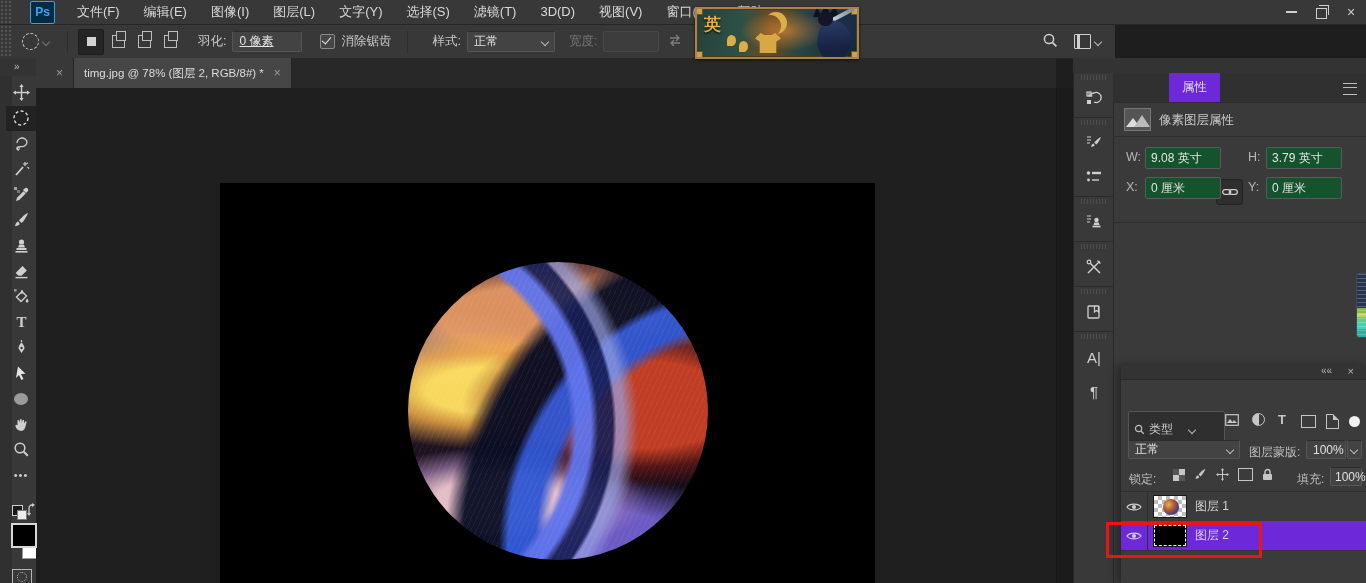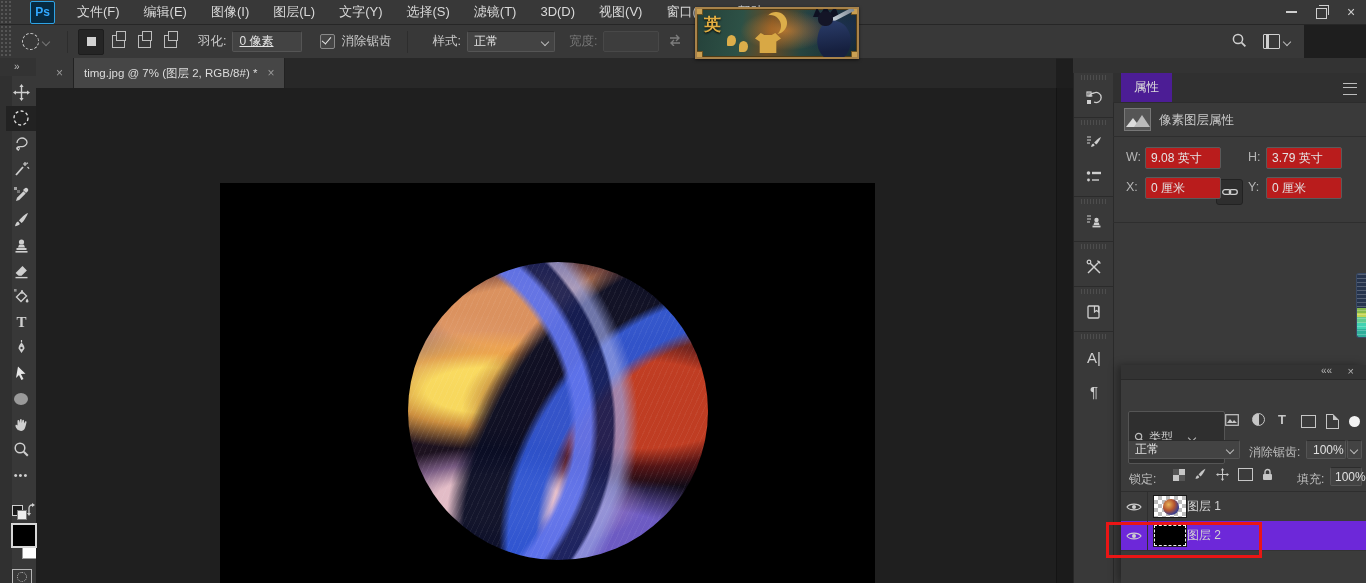--- a/index.html
+++ b/index.html
@@ -16,21 +16,21 @@
   #ps-logo{width:23px;height:21px;margin:0 10px 0 18px;background:#072a41;border:1.5px solid #2ea3e6;border-radius:2px;
            color:#31a8ff;font-weight:bold;font-size:12px;display:flex;align-items:center;justify-content:center;}
   .menu-item{padding:0 12px;line-height:24px;color:#d9d9d9;font-size:13px;cursor:default;}
   #win-controls{margin-left:auto;display:flex;align-items:center;height:24px;}
   .win-btn{width:30px;height:22px;display:flex;align-items:center;justify-content:center;color:#cfcfcf;}
   .win-min-glyph{width:11px;height:1.5px;background:#cfcfcf;}
   .win-restore-glyph{width:9px;height:9px;border:1.2px solid #cfcfcf;position:relative;background:#383838;margin-top:2px;}
   .win-restore-glyph::before{content:"";position:absolute;left:2px;top:-4px;width:9px;height:9px;border:1.2px solid #cfcfcf;border-bottom:none;border-left:none;}
   .win-close-glyph{font-size:14px;line-height:1;color:#cfcfcf;}
   
-  #optionsbar{left:0;top:25px;width:1304px;height:33px;background:#383838;border-bottom:1px solid #242424;display:flex;align-items:center;}
+  #optionsbar{left:0;top:25px;width:1115px;height:33px;background:#383838;border-bottom:1px solid #242424;display:flex;align-items:center;}
   #optionsbar .grip{width:12px;height:33px;}
   .tool-preset{display:flex;align-items:center;margin:0 8px 0 10px;}
   .dash-circle{width:15px;height:15px;border:1.3px dashed #cfcfcf;border-radius:50%;}
   .mode-btn{width:24px;height:24px;display:flex;align-items:center;justify-content:center;border-radius:2px;margin-right:2px;}
   .mode-btn.pressed{background:#252525;border:1px solid #1d1d1d;}
   .sq{width:9px;height:9px;background:#d2d2d2;}
   .sq2{width:11px;height:11px;border:1.4px solid #bdbdbd;position:relative;}
   .sq2::after{content:"";position:absolute;left:3px;top:-5px;width:8px;height:8px;border:1.4px solid #bdbdbd;background:#383838;}
   .opt-label{color:#c9c9c9;margin:0 6px 0 14px;font-size:12.5px;}
   .opt-label.dim{color:#787878;}
@@ -97,37 +97,37 @@
   
   #dock-header{left:1073px;top:58px;width:293px;height:15px;background:#333;border-bottom:1px solid #292929;}
   #icon-dock{left:1073px;top:73px;width:40px;height:510px;background:#393939;border-left:1px solid #262626;}
   .dock-group{border-bottom:1px solid #2b2b2b;padding-bottom:2px;}
   .dock-grip{height:5px;margin:2px 7px 1px 7px;background:repeating-linear-gradient(90deg,#4d4d4d 0 1px,transparent 1px 3px);}
   .dock-btn{height:34px;display:flex;align-items:center;justify-content:center;color:#cfcfcf;font-size:15px;}
   
   #panel-dock{left:1113px;top:73px;width:253px;height:510px;background:#3a3a3a;border-left:1px solid #2a2a2a;}
   #props-tabrow{left:1113px;top:73px;width:253px;height:29px;background:#303030;border-bottom:1px solid #2c2c2c;}
   .panel-tab{position:absolute;height:29px;line-height:29px;padding:0 13px;font-size:12.5px;color:#9f9f9f;}
-  .panel-tab.active{background:#4c1d95;color:#dcdcdc;}
+  .panel-tab.active{background:#6d28d9;color:#dcdcdc;margin-left:48px;}
   .hamburger{position:absolute;width:14px;height:10px;border-top:1.6px solid #bdbdbd;border-bottom:1.6px solid #bdbdbd;}
   .hamburger::after{content:"";position:absolute;left:0;right:0;top:2.6px;height:1.6px;background:#bdbdbd;}
   #props-header-row{left:1113px;top:102px;width:294px;height:34px;border-bottom:1px solid #2e2e2e;}
   .pic-icon{position:absolute;left:11px;top:6px;width:25px;height:21px;background:#555;border:1px solid #777;overflow:hidden;}
   .pic-icon::before{content:"";position:absolute;left:1px;top:9px;width:0;height:0;border-left:7px solid transparent;border-right:7px solid transparent;border-bottom:9px solid #ddd;}
   .pic-icon::after{content:"";position:absolute;left:9px;top:6px;width:0;height:0;border-left:8px solid transparent;border-right:8px solid transparent;border-bottom:12px solid #bbb;}
   .props-label{position:absolute;color:#b5b5b5;font-size:12.5px;}
-  .props-field{position:absolute;width:64px;height:20px;background:#b91c1c;border:1px solid #5a5a5a;border-radius:2px;color:#e4e4e4;font-size:12px;display:flex;align-items:center;padding:0 5px;}
+  .props-field{position:absolute;width:64px;height:20px;background:#14532d;border:1px solid #5a5a5a;border-radius:2px;color:#e4e4e4;font-size:12px;display:flex;align-items:center;padding:0 5px;}
   #link-btn{position:absolute;left:103px;top:43px;width:25px;height:24px;background:#2e2e2e;border:1px solid #222;border-radius:3px;display:flex;align-items:center;justify-content:center;}
   
   #layers-panel{left:1121px;top:365px;width:245px;height:218px;background:#3b3b3b;box-shadow:-4px 0 8px rgba(0,0,0,.35);}
   #layers-header{position:absolute;left:0;top:0;width:245px;height:14px;background:#333;border-bottom:1px solid #292929;font-size:10px;color:#b5b5b5;}
   #layers-tabrow{position:absolute;left:0;top:14px;width:245px;height:28px;background:#2f2f2f;border-bottom:1px solid #2c2c2c;}
   #layers-tabrow .panel-tab{height:28px;line-height:28px;}
   #filter-row{position:absolute;left:0;top:42px;width:245px;height:29px;}
-  #filter-box{position:absolute;left:7px;top:4px;width:85px;height:19px;background:#2f2f2f;border:1px solid #555;border-radius:2px;display:flex;align-items:center;padding:16px 5px;color:#cfcfcf;gap:4px;}
+  #filter-box{position:absolute;left:7px;top:4px;width:85px;height:19px;background:#2f2f2f;border:1px solid #555;border-radius:2px;display:flex;align-items:center;padding:8px 5px;color:#cfcfcf;gap:4px;}
   .filter-icon{position:absolute;top:6px;color:#c6c6c6;font-size:13px;font-weight:bold;}
   .half-circle{width:13px;height:13px;border-radius:50%;border:1px solid #c6c6c6;background:linear-gradient(90deg,#c6c6c6 50%,transparent 50%);box-sizing:border-box;}
   .frame-icon{width:13px;height:11px;border:1.4px solid #c6c6c6;position:relative;}
   .page-icon{width:11px;height:13px;border:1.3px solid #c6c6c6;position:relative;background:#3b3b3b;}
   .page-icon::after{content:"";position:absolute;right:-1px;top:-1px;border:3px solid #3b3b3b;border-left-color:#c6c6c6;border-bottom-color:#c6c6c6;}
   .white-dot{width:11px;height:11px;border-radius:50%;background:#f2f2f2;}
   #blend-row{position:absolute;left:0;top:71px;width:245px;height:28px;}
   .dd-box{position:absolute;height:19px;background:#434343;border:1px solid #555;border-top-color:#2c2c2c;border-radius:2px;display:flex;align-items:center;padding:0 6px;color:#e0e0e0;justify-content:space-between;box-sizing:border-box;}
   .panel-label{position:absolute;color:#bdbdbd;font-size:12px;}
   #lock-row{position:absolute;left:0;top:99px;width:245px;height:27px;}
@@ -140,21 +140,21 @@
   .thumb{width:34px;height:23px;margin-left:5px;border:1px solid #191919;box-sizing:border-box;position:relative;}
   .thumb.checker{background-image:linear-gradient(45deg,#bdbdbd 25%,transparent 25%,transparent 75%,#bdbdbd 75%),linear-gradient(45deg,#bdbdbd 25%,#fff 25%,#fff 75%,#bdbdbd 75%);background-size:8px 8px;background-position:0 0,4px 4px;background-color:#fff;}
   .thumb .blob{position:absolute;left:9px;top:3px;width:16px;height:16px;border-radius:50%;
       background:radial-gradient(circle at 35% 35%,#e8b457,#b5542e 40%,#3c3f8f 70%,#1a1030);}
   .thumb.black{background:#000;outline:1px dashed #f0f0f0;outline-offset:-2px;}
   .thumb.marble{background:
       radial-gradient(ellipse at 30% 30%,rgba(240,190,90,.9),transparent 45%),
       radial-gradient(ellipse at 70% 60%,rgba(90,100,210,.9),transparent 50%),
       radial-gradient(ellipse at 40% 80%,rgba(200,120,160,.8),transparent 50%),
       linear-gradient(120deg,#2a1f3a,#6b3b2a 45%,#23203f);}
-  .layer-name{margin-left:0;font-size:12px;color:#d2d2d2;}
+  .layer-name{margin-left:8px;font-size:12px;color:#d2d2d2;}
   .row-lock{margin-left:auto;margin-right:10px;}
   
   #red-box{left:1106px;top:522px;width:150px;height:30px;border:3px solid #ea1515;z-index:60;}
   #stripes-widget{left:1356px;top:273px;width:10px;height:63px;z-index:40;border:1px solid #3a4a66;border-right:none;border-radius:3px 0 0 3px;
      background:
       repeating-linear-gradient(180deg,rgba(255,255,255,.22) 0 1.5px,transparent 1.5px 4px),
       linear-gradient(180deg,#26344d 0 54%,#86b84c 54% 62%,#c3d452 62% 69%,#62ca90 69% 78%,#41d2b2 78% 87%,#2fae9a 87% 100%);}
   svg{shape-rendering:geometricPrecision;}
 </style>
 </head>
@@ -369,21 +369,21 @@
     <div id="quickmask">
         <i></i>
       </div>
   </div>
 
   <div id="tabstrip" class="abs">
     <div class="doc-tab">
       <span class="tab-close">×</span>
     </div>
     <div class="doc-tab active">
-      <span>timg.jpg @ 7% (图层 2, RGB/8#) *</span>
+      <span>timg.jpg @ 78% (图层 2, RGB/8#) *</span>
       <span class="tab-close">×</span>
     </div>
   </div>
   <div id="pasteboard" class="abs"></div>
   <div id="canvas" class="abs">
     <div id="planet"></div>
   </div>
   <div id="doc-scroll" class="abs"></div>
 
   <div id="dock-header" class="abs">
@@ -513,21 +513,21 @@
       <span class="filter-icon" style="left:157px;top:5px;">T</span>
       <span class="filter-icon" style="left:180px;top:8px;"><span class="frame-icon" style="display:inline-block;"></span></span>
       <span class="filter-icon" style="left:205px;top:7px;"><span class="page-icon" style="display:inline-block;"></span></span>
       <span class="filter-icon" style="left:228px;top:8px;"><span class="white-dot" style="display:inline-block;"></span></span>
     </div>
     <div id="blend-row">
       <div class="dd-box" style="left:7px;top:4px;width:112px;">
         <span>正常</span>
           <span class="chev"></span>
       </div>
-      <span class="panel-label" style="left:128px;top:8px;">消除锯齿:</span>
+      <span class="panel-label" style="left:128px;top:8px;">图层蒙版:</span>
       <div class="dd-box" style="left:185px;top:4px;width:40px;">
         <span>100%</span>
       </div>
       <div class="dd-box" style="left:226px;top:4px;width:15px;padding:0 3px;">
           <span class="chev" style="margin-left:0;"></span>
         </div>
     </div>
     <div id="lock-row">
       <span class="panel-label" style="left:8px;top:7px;">锁定:</span>
       <span class="lock-icons">

